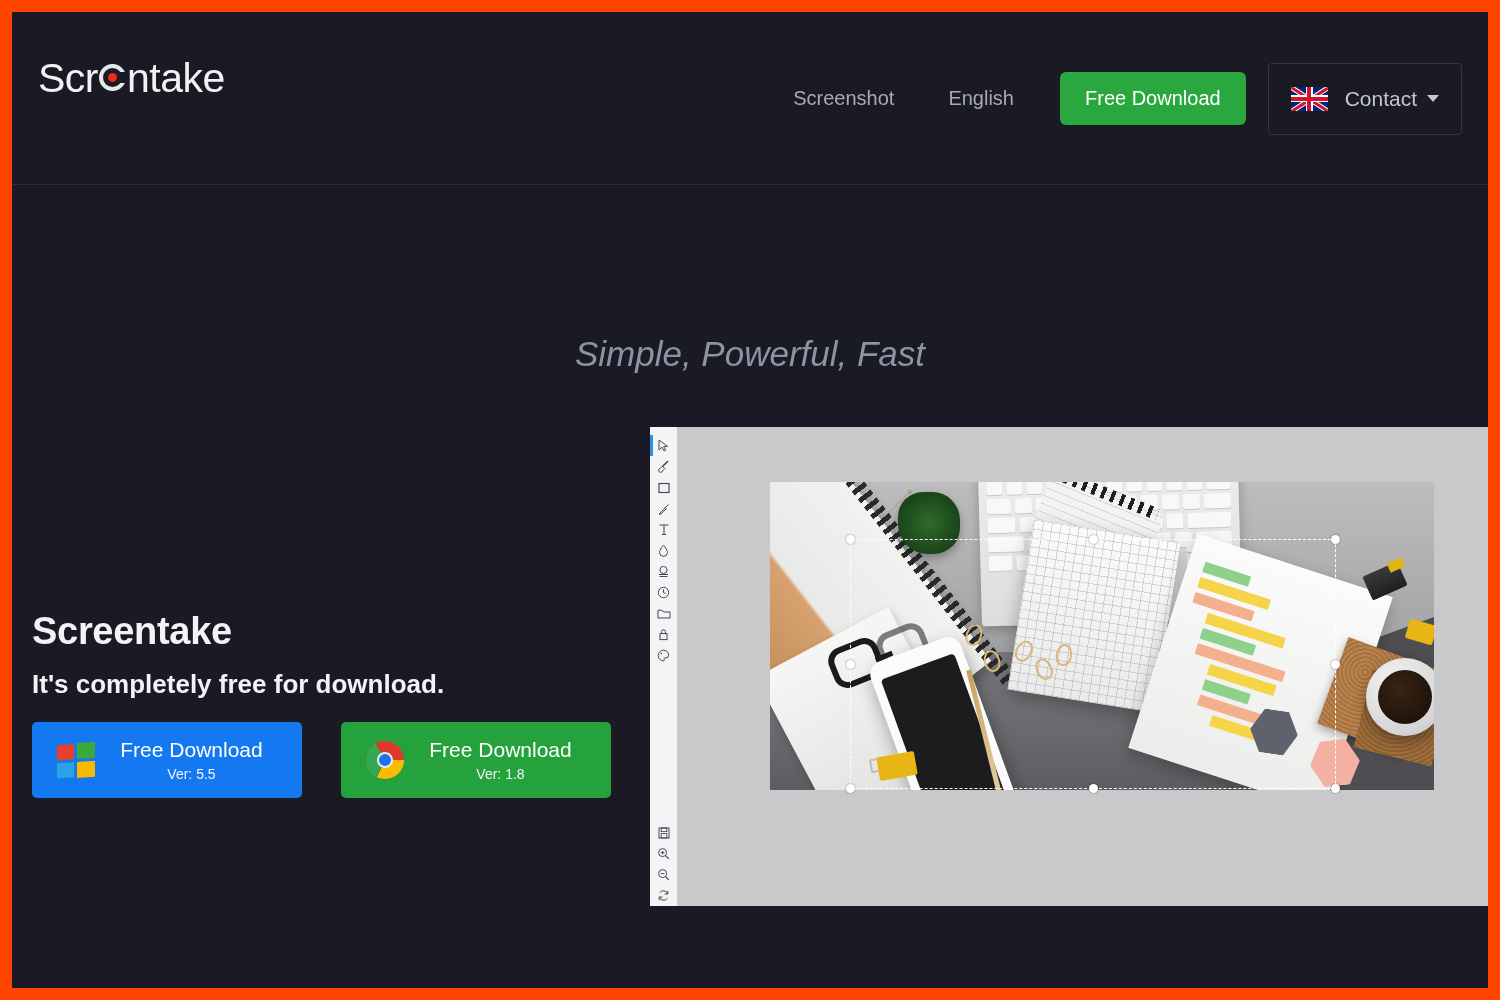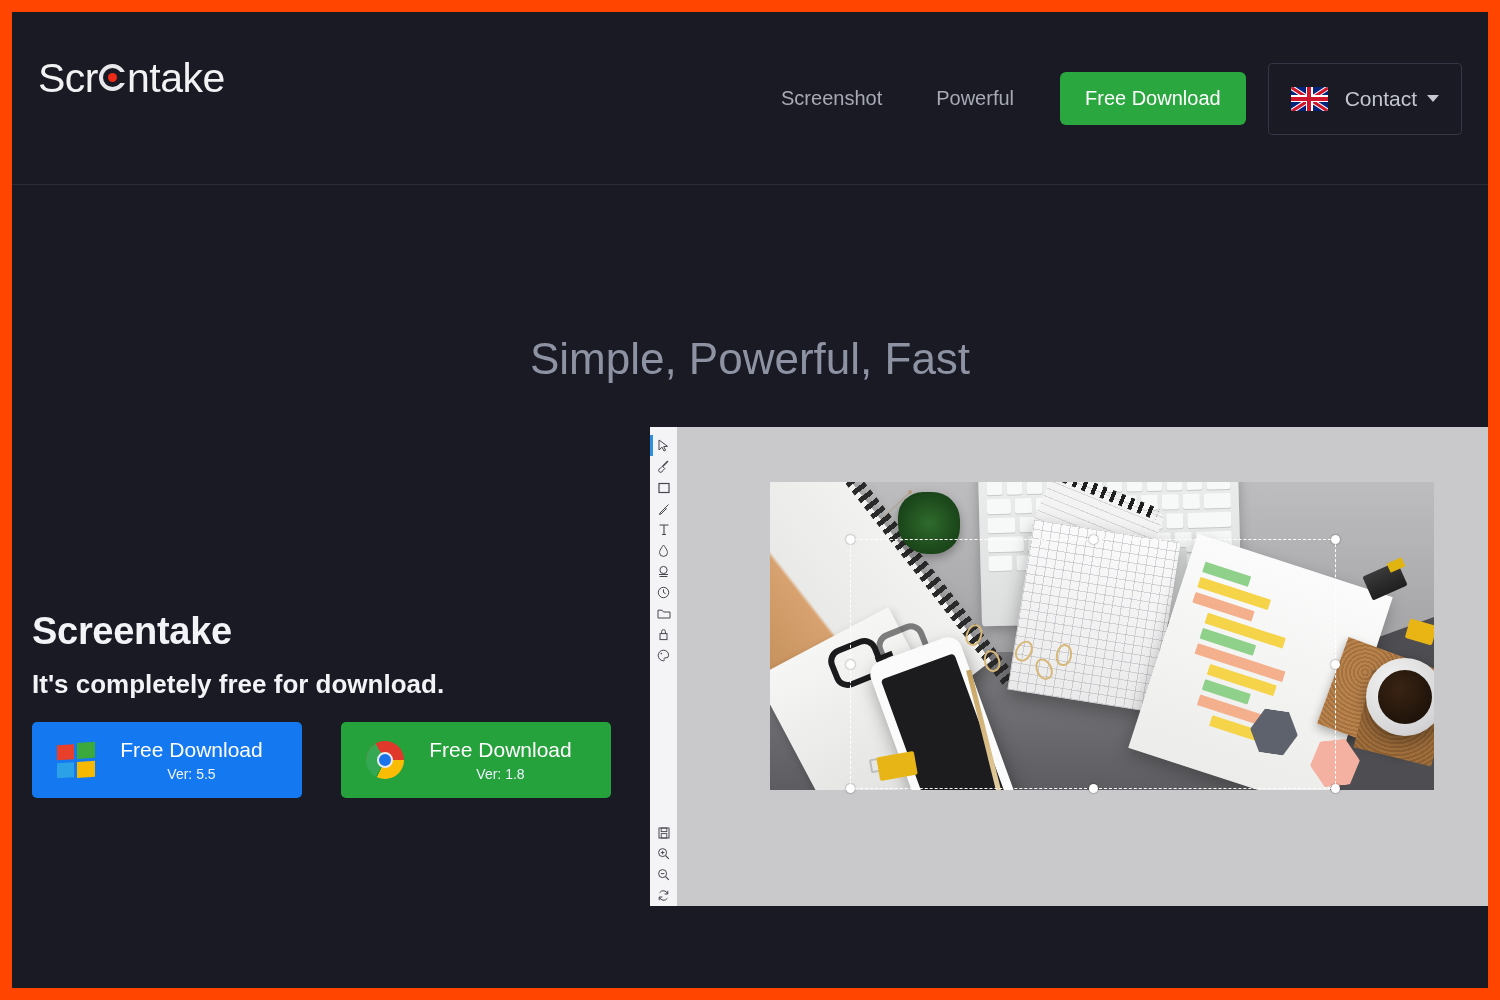--- a/index.html
+++ b/index.html
@@ -98,21 +98,21 @@
 
   
   .hero-title {
     position: absolute; left: 0; top: 228px; width: 1476px;
     text-align: center; color: #eceef2;
     font-size: 66px; font-weight: 300; letter-spacing: -0.5px;
   }
   .hero-sub {
     position: absolute; left: 0; top: 322px; width: 1476px;
     text-align: center; color: #8e93a3;
-    font-size: 44px; font-weight: 400;
+    font-size: 35px; font-weight: 400; font-style: italic;
   }
 
   
   .promo { position: absolute; left: 20px; top: 566px; width: 600px; margin-top: 32px; }
   .promo-title { color: #f2f3f6; font-size: 38px; font-weight: 700; letter-spacing: -0.3px; }
   .promo-sub { color: #f2f3f6; font-size: 26px; font-weight: 700; margin-top: 16px; }
   .dl-row { display: flex; margin-top: 22px; gap: 39px; }
   .dl-btn {
     width: 270px; height: 76px; border: none; border-radius: 5px;
     display: flex; align-items: center; cursor: pointer; padding-left: 25px;
@@ -302,21 +302,21 @@
       <span class="aperture">
         <span class="ring"></span>
         <span class="notch-r"></span>
         <span class="dot"></span>
       </span>
       <span>ntake</span>
     </div>
 
     <div class="nav">
       <a class="nav-link" href="#">Screenshot</a>
-      <a class="nav-link" href="#">Powerful</a>
+      <a class="nav-link" href="#">English</a>
       <button class="btn-download-nav">Free Download</button>
 
       <div class="lang-box">
         <span class="flag">
           <span class="d1"></span>
             <span class="d2"></span>
           <span class="r1"></span>
             <span class="r2"></span>
           <span class="hw"></span>
             <span class="vw"></span>

